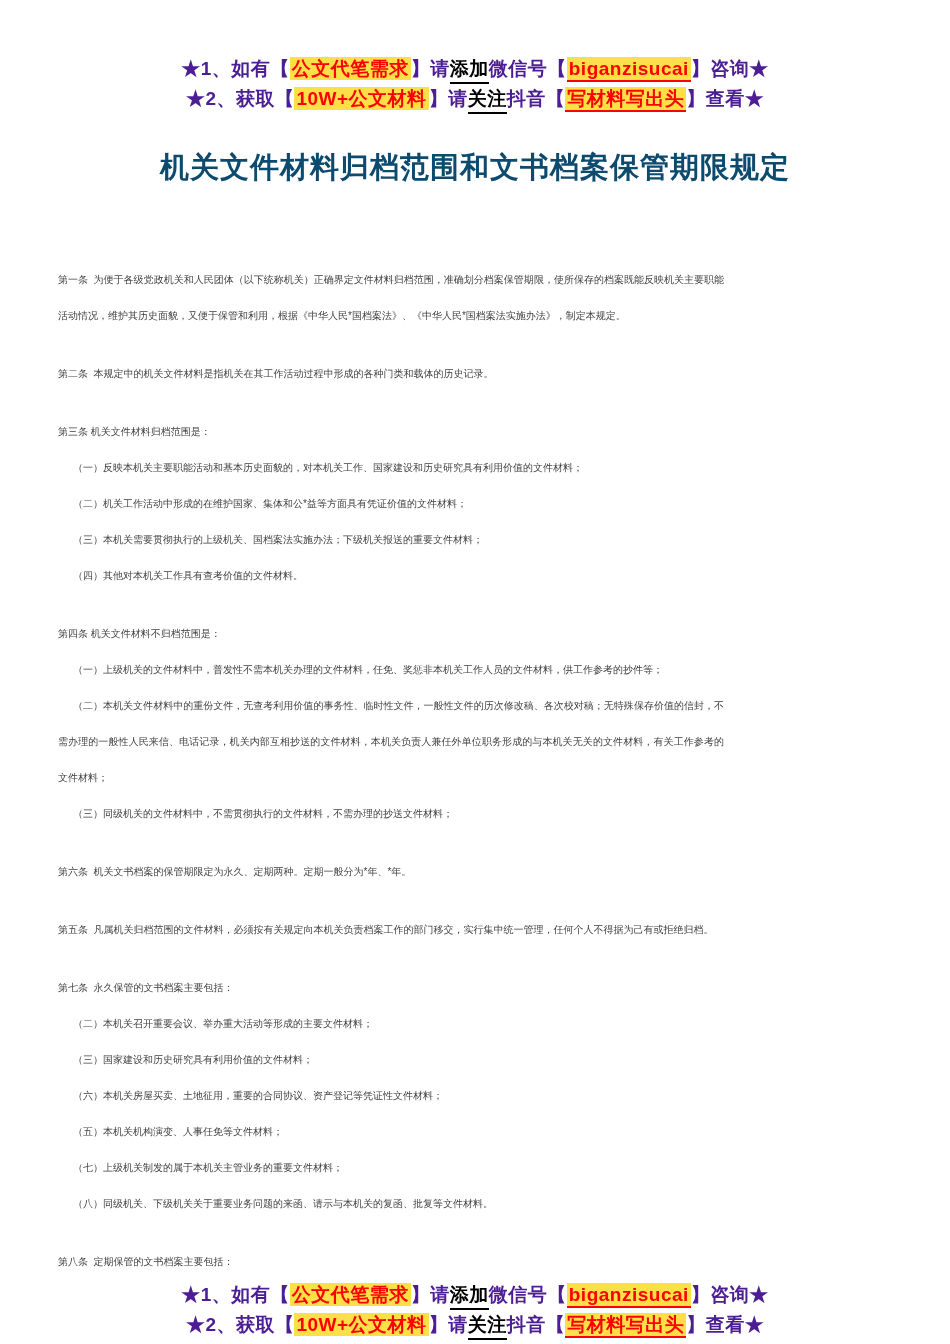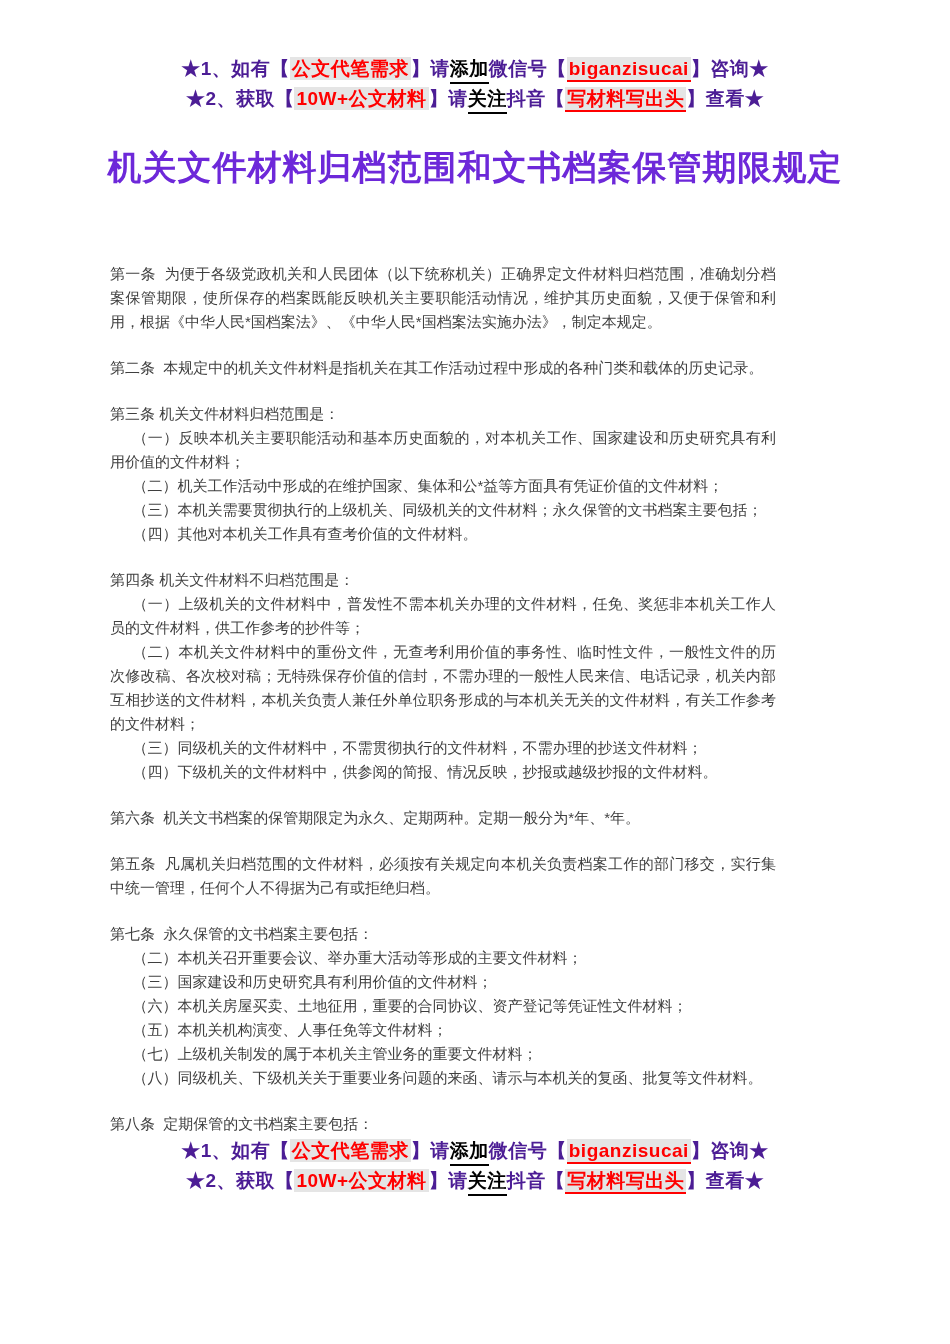--- a/index.html
+++ b/index.html
@@ -28,51 +28,51 @@
     color: #000000;
     letter-spacing: 0.5px;
   }
   .promo-top { padding-top: 54px; }
   .promo-bottom { padding-bottom: 56px; }
   .promo-line { white-space: nowrap; }
   .seg { display: inline; }
   .seg-plain { color: #4c1d95; }
   .seg-highlight {
     color: #ff0000;
-    background: #e5e5e5;
+    background: #fde047;
     padding: 1px 2px;
   }
   .seg-underline {
     color: #000000;
     border-bottom: 2px solid #000000;
     padding-bottom: 3px;
   }
   .seg-highlight-underline {
     color: #ff0000;
-    background: #e5e5e5;
+    background: #fde047;
     padding: 1px 2px;
     border-bottom: 2px solid #ff0000;
   }
   
   .doc-title {
     margin: 36px 0 0 0;
     text-align: center;
-    font-size: 34px;
+    font-size: 29px;
     line-height: 34px;
     font-weight: bold;
-    color: #6d28d9;
+    color: #0c4a6e;
     letter-spacing: 1px;
   }
   
   .content {
     width: 666px;
-    margin-left: 110px;
+    margin-left: 58px;
     padding-top: 56px;
-    font-size: 15px;
-    line-height: 24px;
+    font-size: 10px;
+    line-height: 36px;
     color: #3f3f3f;
     text-align: justify;
     text-justify: inter-ideograph;
   }
   .para { margin: 0; }
   .para.lead { margin-top: 22px; }
   .para.item { margin: 0; text-indent: 1.5em; }
 </style>
 </head>
 <body>
@@ -85,27 +85,26 @@
     </div>
 
   <h1 class="doc-title">机关文件材料归档范围和文书档案保管期限规定</h1>
 
   <div class="content">
       <p class="para lead">第一条&nbsp;&nbsp;为便于各级党政机关和人民团体（以下统称机关）正确界定文件材料归档范围，准确划分档案保管期限，使所保存的档案既能反映机关主要职能活动情况，维护其历史面貌，又便于保管和利用，根据《中华人民*国档案法》、《中华人民*国档案法实施办法》，制定本规定。</p>
       <p class="para lead">第二条&nbsp;&nbsp;本规定中的机关文件材料是指机关在其工作活动过程中形成的各种门类和载体的历史记录。</p>
       <p class="para lead">第三条&nbsp;机关文件材料归档范围是：</p>
       <p class="para item">（一）反映本机关主要职能活动和基本历史面貌的，对本机关工作、国家建设和历史研究具有利用价值的文件材料；</p>
       <p class="para item">（二）机关工作活动中形成的在维护国家、集体和公*益等方面具有凭证价值的文件材料；</p>
-      <p class="para item">（三）本机关需要贯彻执行的上级机关、同级机关的文件材料；永久保管的文书档案主要包括；</p>
+      <p class="para item">（三）本机关需要贯彻执行的上级机关、国档案法实施办法；下级机关报送的重要文件材料；</p>
       <p class="para item">（四）其他对本机关工作具有查考价值的文件材料。</p>
       <p class="para lead">第四条&nbsp;机关文件材料不归档范围是：</p>
       <p class="para item">（一）上级机关的文件材料中，普发性不需本机关办理的文件材料，任免、奖惩非本机关工作人员的文件材料，供工作参考的抄件等；</p>
       <p class="para item">（二）本机关文件材料中的重份文件，无查考利用价值的事务性、临时性文件，一般性文件的历次修改稿、各次校对稿；无特殊保存价值的信封，不需办理的一般性人民来信、电话记录，机关内部互相抄送的文件材料，本机关负责人兼任外单位职务形成的与本机关无关的文件材料，有关工作参考的文件材料；</p>
       <p class="para item">（三）同级机关的文件材料中，不需贯彻执行的文件材料，不需办理的抄送文件材料；</p>
-      <p class="para item">（四）下级机关的文件材料中，供参阅的简报、情况反映，抄报或越级抄报的文件材料。</p>
       <p class="para lead">第六条&nbsp;&nbsp;机关文书档案的保管期限定为永久、定期两种。定期一般分为*年、*年。</p>
       <p class="para lead">第五条&nbsp;&nbsp;凡属机关归档范围的文件材料，必须按有关规定向本机关负责档案工作的部门移交，实行集中统一管理，任何个人不得据为己有或拒绝归档。</p>
       <p class="para lead">第七条&nbsp;&nbsp;永久保管的文书档案主要包括：</p>
       <p class="para item">（二）本机关召开重要会议、举办重大活动等形成的主要文件材料；</p>
       <p class="para item">（三）国家建设和历史研究具有利用价值的文件材料；</p>
       <p class="para item">（六）本机关房屋买卖、土地征用，重要的合同协议、资产登记等凭证性文件材料；</p>
       <p class="para item">（五）本机关机构演变、人事任免等文件材料；</p>
       <p class="para item">（七）上级机关制发的属于本机关主管业务的重要文件材料；</p>
       <p class="para item">（八）同级机关、下级机关关于重要业务问题的来函、请示与本机关的复函、批复等文件材料。</p>
       <p class="para lead">第八条&nbsp;&nbsp;定期保管的文书档案主要包括：</p>

